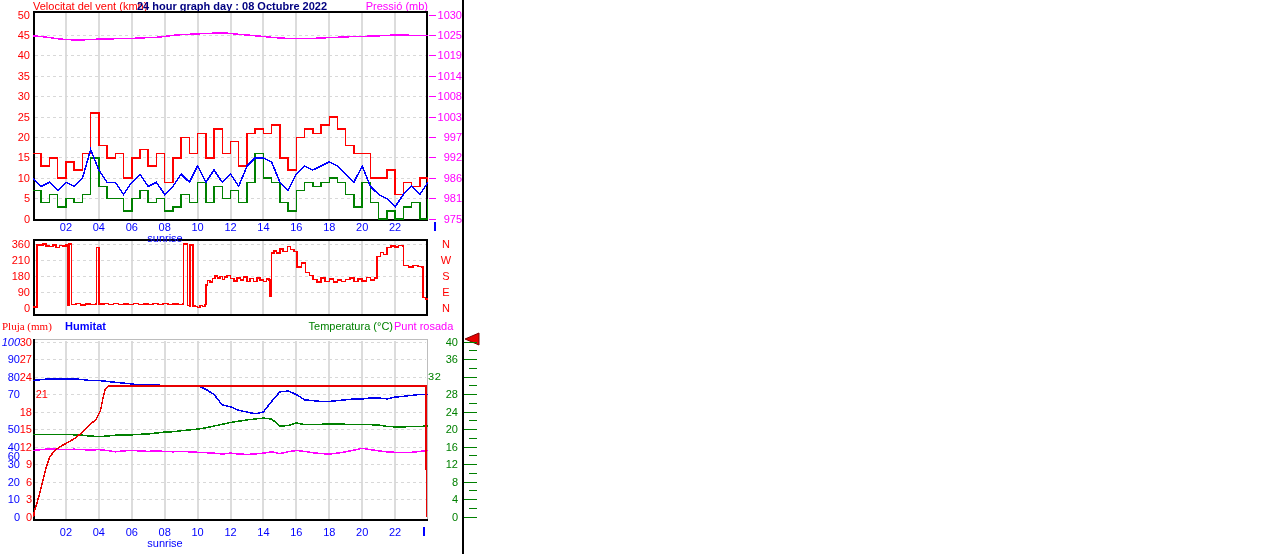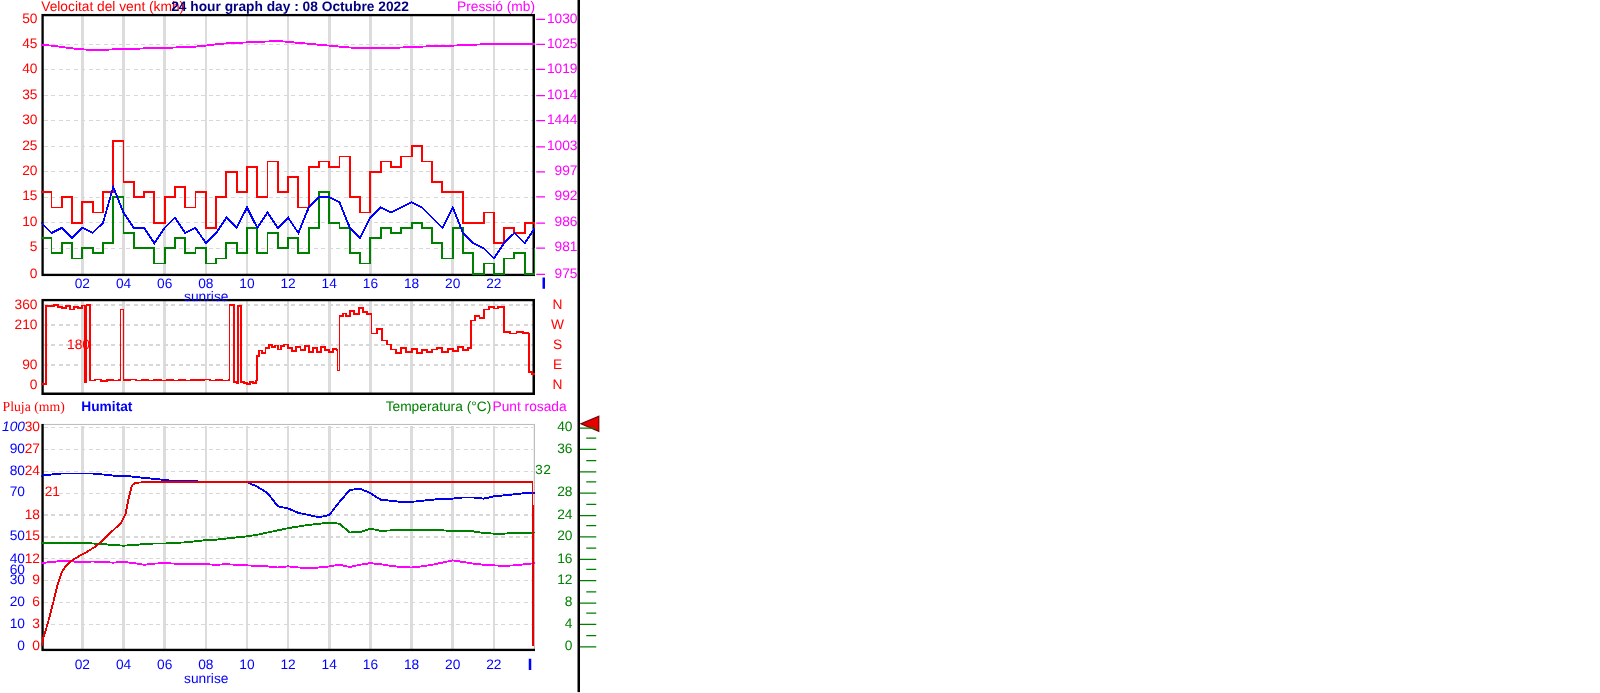--- a/index.html
+++ b/index.html
@@ -121,21 +121,21 @@
       <div class="tick" style="left: 429px; top: 35px; width: 7px; background: rgb(255, 0, 255);"></div>
       <div class="lbl r" style="left: 432px; top: 30px; width: 30px; color: rgb(255, 0, 255);">1025</div>
       <div class="lbl r" style="left: 0px; top: 50px; width: 30px; color: rgb(255, 0, 0);">40</div>
       <div class="tick" style="left: 429px; top: 55px; width: 7px; background: rgb(255, 0, 255);"></div>
       <div class="lbl r" style="left: 432px; top: 50px; width: 30px; color: rgb(255, 0, 255);">1019</div>
       <div class="lbl r" style="left: 0px; top: 71px; width: 30px; color: rgb(255, 0, 0);">35</div>
       <div class="tick" style="left: 429px; top: 76px; width: 7px; background: rgb(255, 0, 255);"></div>
       <div class="lbl r" style="left: 432px; top: 71px; width: 30px; color: rgb(255, 0, 255);">1014</div>
       <div class="lbl r" style="left: 0px; top: 91px; width: 30px; color: rgb(255, 0, 0);">30</div>
       <div class="tick" style="left: 429px; top: 96px; width: 7px; background: rgb(255, 0, 255);"></div>
-      <div class="lbl r" style="left: 432px; top: 91px; width: 30px; color: rgb(255, 0, 255);">1444</div>
+      <div class="lbl r" style="left: 432px; top: 91px; width: 30px; color: rgb(255, 0, 255);">1008</div>
       <div class="lbl r" style="left: 0px; top: 112px; width: 30px; color: rgb(255, 0, 0);">25</div>
       <div class="tick" style="left: 429px; top: 117px; width: 7px; background: rgb(255, 0, 255);"></div>
       <div class="lbl r" style="left: 432px; top: 112px; width: 30px; color: rgb(255, 0, 255);">1003</div>
       <div class="lbl r" style="left: 0px; top: 132px; width: 30px; color: rgb(255, 0, 0);">20</div>
       <div class="tick" style="left: 429px; top: 137px; width: 7px; background: rgb(255, 0, 255);"></div>
       <div class="lbl r" style="left: 432px; top: 132px; width: 30px; color: rgb(255, 0, 255);">997</div>
       <div class="lbl r" style="left: 0px; top: 152px; width: 30px; color: rgb(255, 0, 0);">15</div>
       <div class="tick" style="left: 429px; top: 157px; width: 7px; background: rgb(255, 0, 255);"></div>
       <div class="lbl r" style="left: 432px; top: 152px; width: 30px; color: rgb(255, 0, 255);">992</div>
       <div class="lbl r" style="left: 0px; top: 173px; width: 30px; color: rgb(255, 0, 0);">10</div>
@@ -144,21 +144,21 @@
       <div class="lbl r" style="left: 0px; top: 193px; width: 30px; color: rgb(255, 0, 0);">5</div>
       <div class="tick" style="left: 429px; top: 198px; width: 7px; background: rgb(255, 0, 255);"></div>
       <div class="lbl r" style="left: 432px; top: 193px; width: 30px; color: rgb(255, 0, 255);">981</div>
       <div class="lbl r" style="left: 0px; top: 214px; width: 30px; color: rgb(255, 0, 0);">0</div>
       <div class="tick" style="left: 429px; top: 219px; width: 7px; background: rgb(255, 0, 255);"></div>
       <div class="lbl r" style="left: 432px; top: 214px; width: 30px; color: rgb(255, 0, 255);">975</div>
       <div class="lbl r" style="left: 0px; top: 239px; width: 30px; color: rgb(255, 0, 0);">360</div>
       <div class="lbl c" style="left: 438px; top: 239px; width: 16px; color: rgb(255, 0, 0);">N</div>
       <div class="lbl r" style="left: 0px; top: 255px; width: 30px; color: rgb(255, 0, 0);">210</div>
       <div class="lbl c" style="left: 438px; top: 255px; width: 16px; color: rgb(255, 0, 0);">W</div>
-      <div class="lbl r" style="left: 0px; top: 271px; width: 30px; color: rgb(255, 0, 0); padding-left: 42px;">180</div>
+      <div class="lbl r" style="left: 0px; top: 271px; width: 30px; color: rgb(255, 0, 0);">180</div>
       <div class="lbl c" style="left: 438px; top: 271px; width: 16px; color: rgb(255, 0, 0);">S</div>
       <div class="lbl r" style="left: 0px; top: 287px; width: 30px; color: rgb(255, 0, 0);">90</div>
       <div class="lbl c" style="left: 438px; top: 287px; width: 16px; color: rgb(255, 0, 0);">E</div>
       <div class="lbl r" style="left: 0px; top: 303px; width: 30px; color: rgb(255, 0, 0);">0</div>
       <div class="lbl c" style="left: 438px; top: 303px; width: 16px; color: rgb(255, 0, 0);">N</div>
       <div class="lbl r" style="left: 0px; top: 337px; width: 20px; color: rgb(0, 0, 255); font-style: italic;">100</div>
       <div class="lbl r" style="left: 0px; top: 337px; width: 32px; color: rgb(255, 0, 0);">30</div>
       <div class="lbl r" style="left: 430px; top: 337px; width: 28px; color: rgb(0, 128, 0);">40</div>
       <div class="tick" style="left: 464px; top: 342px; width: 13px; background: rgb(0, 128, 0);"></div>
       <div class="tick" style="left: 469px; top: 350px; width: 8px; background: rgb(0, 128, 0);"></div>

